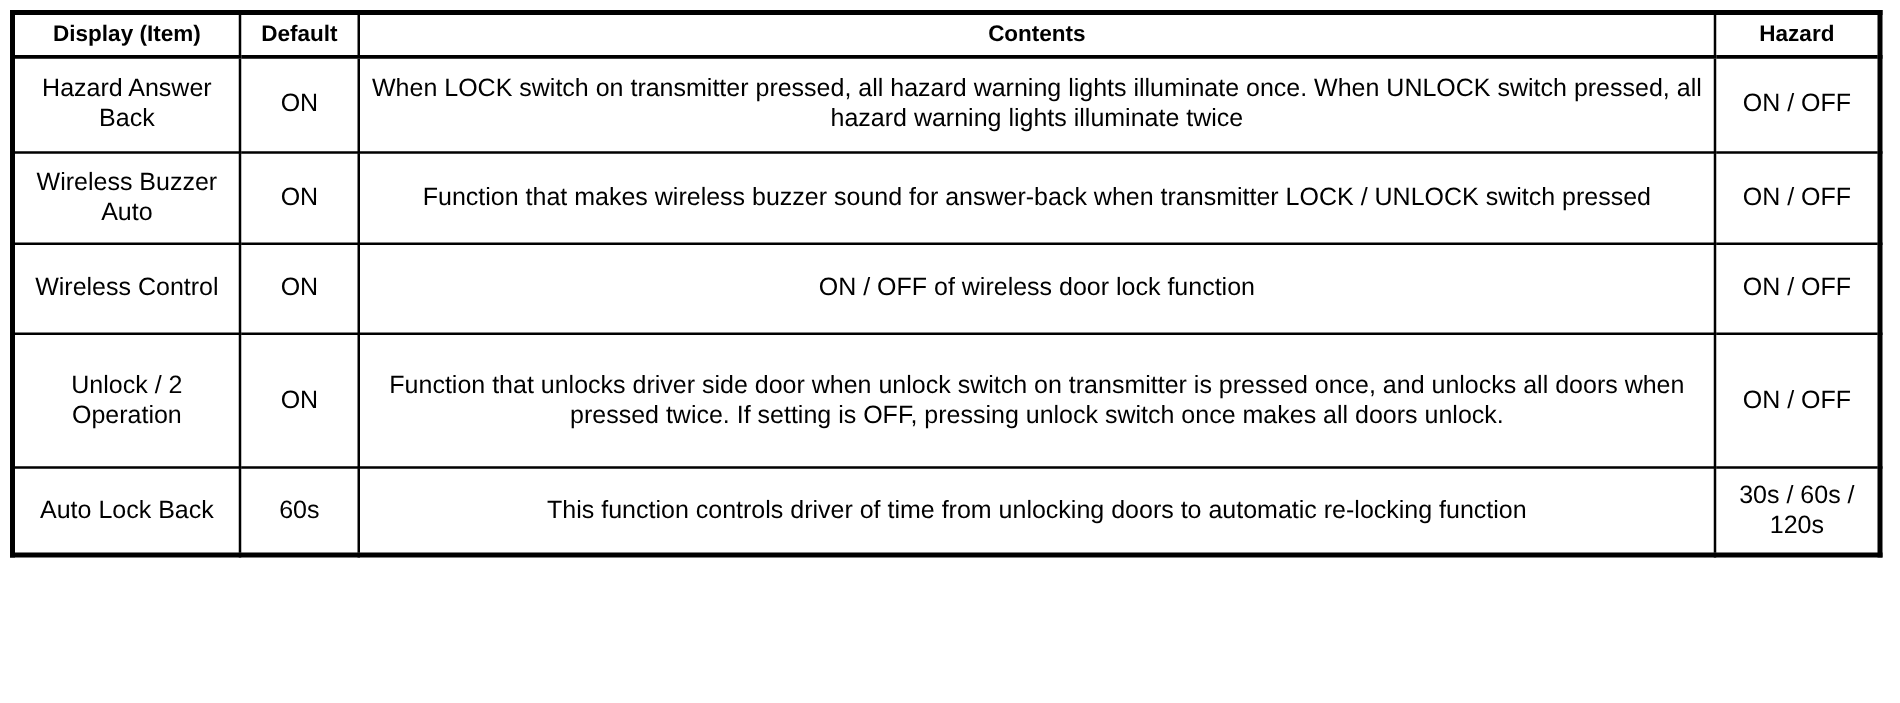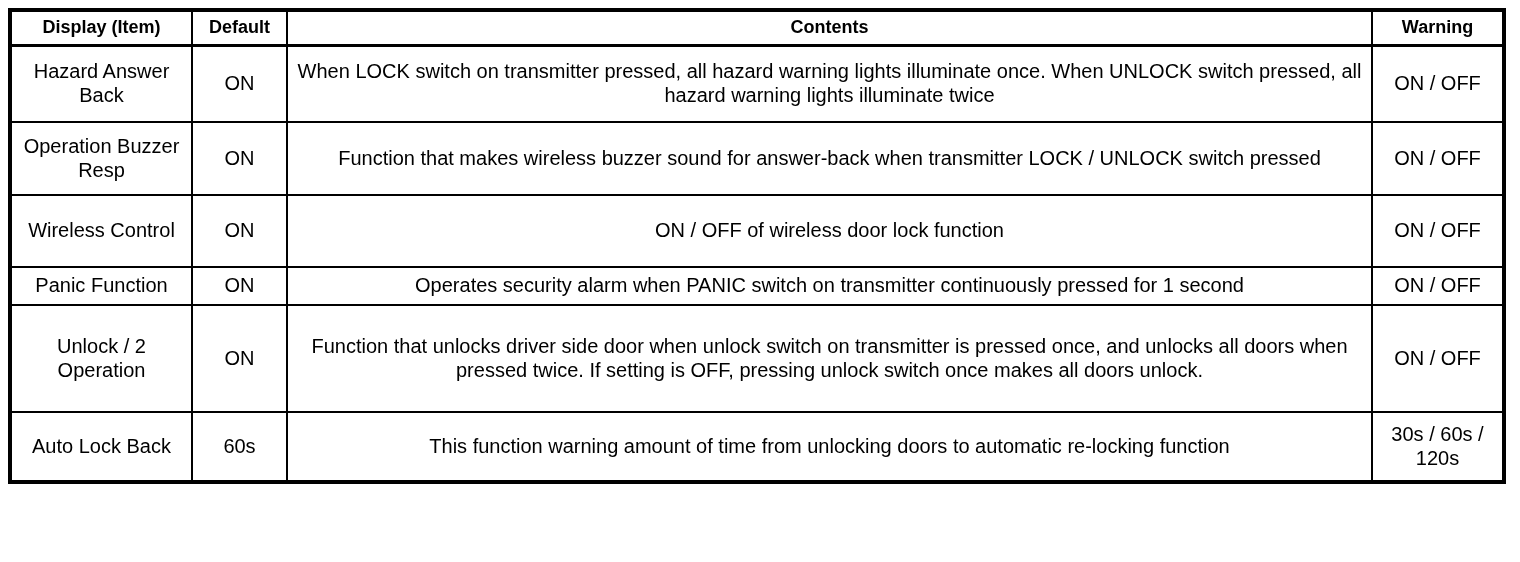--- a/index.html
+++ b/index.html
@@ -82,64 +82,58 @@
       <col class="c-display">
       <col class="c-default">
       <col class="c-contents">
       <col class="c-setting">
     </colgroup>
     <thead>
       <tr>
         <th>Display (Item)</th>
         <th>Default</th>
         <th>Contents</th>
-        <th>Warning</th>
+        <th>Hazard</th>
       </tr>
     </thead>
     <tbody>
 
       <tr class="r0">
         <td class="cell-display">Hazard Answer Back</td>
         <td class="cell-default">ON</td>
         <td class="cell-contents">When LOCK switch on transmitter pressed, all hazard warning lights illuminate once. When UNLOCK switch pressed, all hazard warning lights illuminate twice</td>
         <td class="cell-setting">ON / OFF</td>
       </tr>
 
       <tr class="r1">
-        <td class="cell-display">Operation Buzzer Resp</td>
+        <td class="cell-display">Wireless Buzzer Auto</td>
         <td class="cell-default">ON</td>
         <td class="cell-contents">Function that makes wireless buzzer sound for answer-back when transmitter LOCK / UNLOCK switch pressed</td>
         <td class="cell-setting">ON / OFF</td>
       </tr>
 
 
       <tr class="r3">
         <td class="cell-display">Wireless Control</td>
         <td class="cell-default">ON</td>
         <td class="cell-contents">ON / OFF of wireless door lock function</td>
         <td class="cell-setting">ON / OFF</td>
       </tr>
 
-      <tr class="r4">
-        <td class="cell-display">Panic Function</td>
-        <td class="cell-default">ON</td>
-        <td class="cell-contents">Operates security alarm when PANIC switch on transmitter continuously pressed for 1 second</td>
-        <td class="cell-setting">ON / OFF</td>
-      </tr>
 
       <tr class="r5">
         <td class="cell-display">Unlock / 2 Operation</td>
         <td class="cell-default">ON</td>
         <td class="cell-contents">Function that unlocks driver side door when unlock switch on transmitter is pressed once, and unlocks all doors when pressed twice. If setting is OFF, pressing unlock switch once makes all doors unlock.</td>
         <td class="cell-setting">ON / OFF</td>
       </tr>
 
       <tr class="r6">
         <td class="cell-display">Auto Lock Back</td>
         <td class="cell-default">60s</td>
-        <td class="cell-contents">This function warning amount of time from unlocking doors to automatic re-locking function</td>
+        <td class="cell-contents">This function controls driver of time from unlocking doors to automatic re-locking function</td>
         <td class="cell-setting">30s / 60s / 120s</td>
       </tr>
 
     </tbody>
   </table>
 
 </div>
 
 </body></html>

